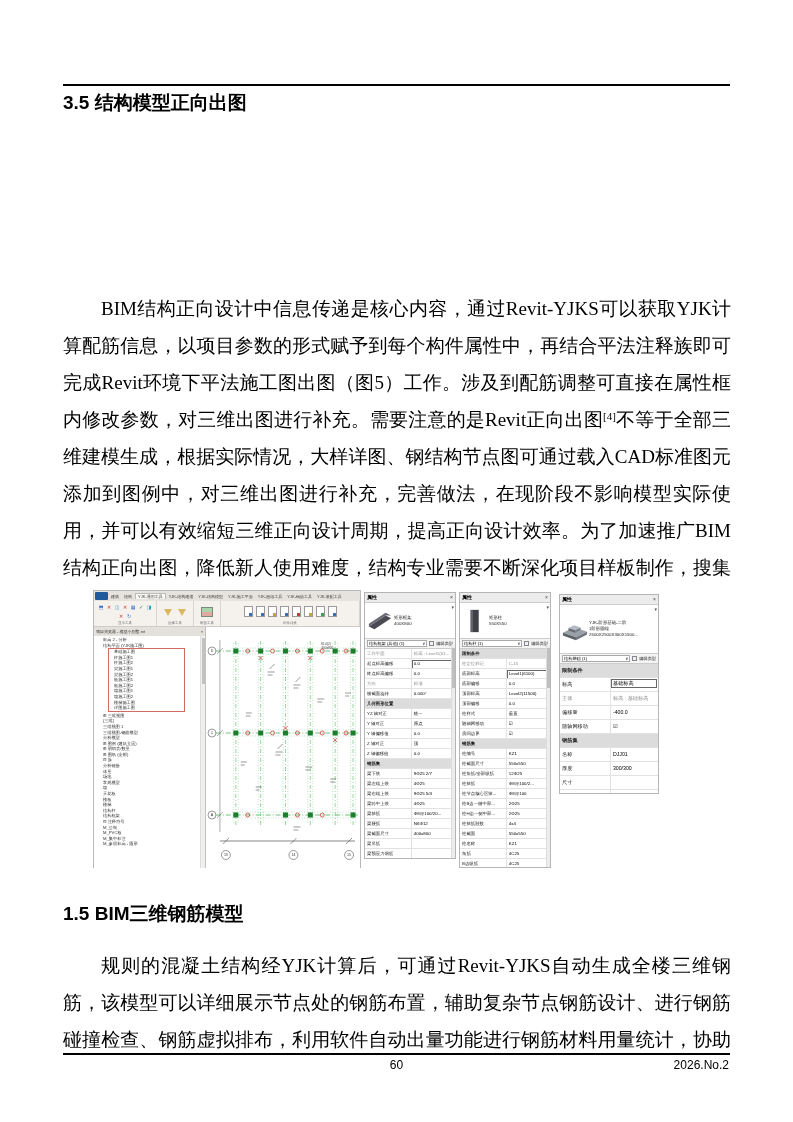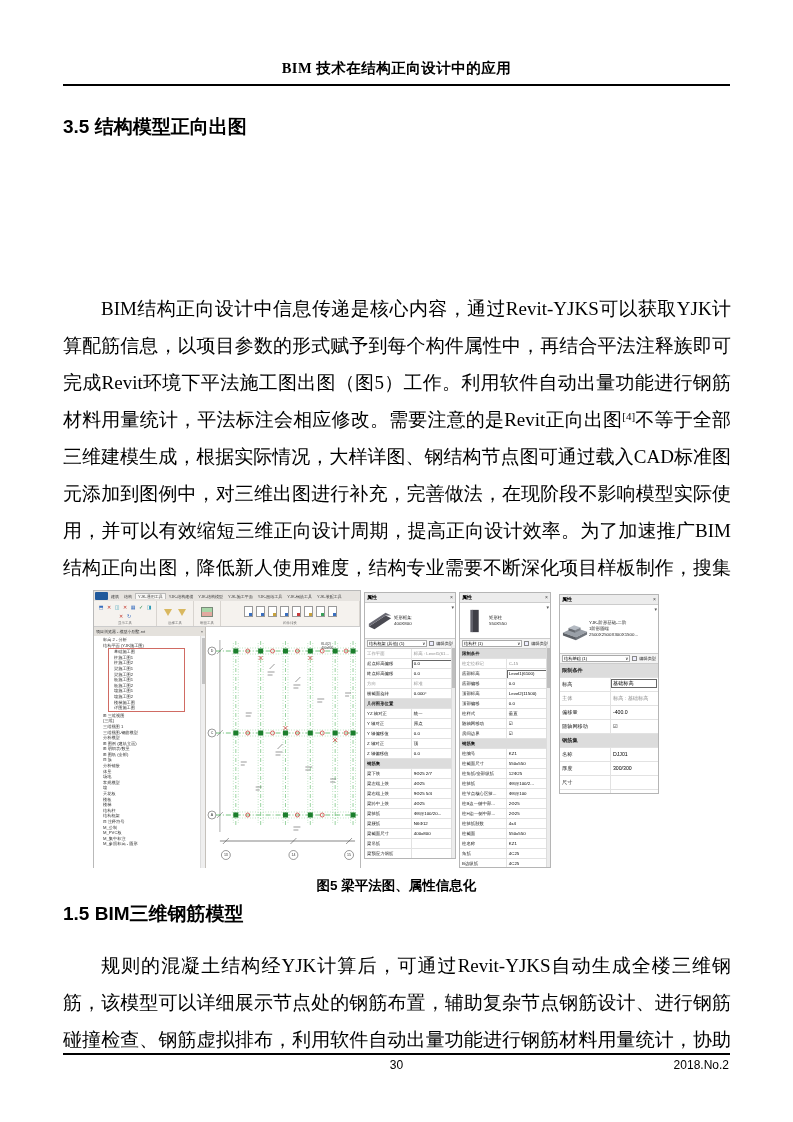--- a/index.html
+++ b/index.html
@@ -5,21 +5,21 @@
   html,body{margin:0;padding:0;background:#fff;}
   .page{position:relative;width:793px;height:1122px;background:#fff;color:#000;
         font-family:"Liberation Serif",serif;overflow:hidden;}
 
   .hdr-title{position:absolute;top:59px;left:0;right:0;text-align:center;
              font-size:14.5px;font-weight:600;letter-spacing:.5px;}
   .hdr-rule{position:absolute;top:84px;left:63px;width:667px;height:2px;background:#000;}
 
   .sec-h{position:absolute;left:63px;font-size:19px;font-weight:bold;
          font-family:"Liberation Sans","DejaVu Sans",sans-serif;}
-  #h35{top:90px;margin-top:24px;}
+  #h35{top:90px;}
   #h36{top:901px;}
 
   .para{position:absolute;left:63px;width:668px;font-size:19px;line-height:37px;
         text-align:justify;text-indent:2em;overflow:hidden;}
   #para1{top:141px;height:149px;}
   #para2{top:290px;height:298px;}
   #para3{top:947px;height:112px;}
   .para sup{font-size:11px;vertical-align:6px;line-height:0;}
 
   
@@ -104,27 +104,26 @@
   .ftr-page{position:absolute;top:1058px;left:0;right:0;text-align:center;font-size:12px;
             font-family:"Liberation Sans","DejaVu Sans",sans-serif;}
   .ftr-issue{position:absolute;top:1058px;right:64px;font-size:12px;
              font-family:"Liberation Sans","DejaVu Sans",sans-serif;}
 </style>
 </head>
 <body>
 
 <div class="page">
 
-  <div class="hdr-title">BIM 技术在结构正向设计中的应用</div>
   <div class="hdr-rule"></div>
 
   <div class="sec-h" id="h35">3.5 结构模型正向出图</div>
 
 
-  <div class="para" id="para2"><span>BIM结构正向设计中信息传递是核心内容，通过Revit-YJKS可以获取YJK计算配筋信息，以项目参数的形式赋予到每个构件属性中，再结合平法注释族即可完成Revit环境下平法施工图出图（图5）工作。利用软件自动出量功能进行钢筋材料用量统计，平法标注会相应修改。需要注意的是Revit正向出图</span><sup>[4]</sup><span>不等于全部三维建模生成，根据实际情况，大样详图、钢结构节点图可通过载入CAD标准图元添加到图例中，对三维出图进行补充，完善做法，在现阶段不影响模型实际使用，并可以有效缩短三维正向设计周期，提高正向设计效率。为了加速推广BIM结构正向出图，降低新人使用难度，结构专业需要不断深化项目样板制作，搜集制作通用大样图、通用说明图例，详图族等方便设计师进行模块化调用。</span></div>
+  <div class="para" id="para2"><span>BIM结构正向设计中信息传递是核心内容，通过Revit-YJKS可以获取YJK计算配筋信息，以项目参数的形式赋予到每个构件属性中，再结合平法注释族即可完成Revit环境下平法施工图出图（图5）工作。涉及到配筋调整可直接在属性框内修改参数，对三维出图进行补充。需要注意的是Revit正向出图</span><sup>[4]</sup><span>不等于全部三维建模生成，根据实际情况，大样详图、钢结构节点图可通过载入CAD标准图元添加到图例中，对三维出图进行补充，完善做法，在现阶段不影响模型实际使用，并可以有效缩短三维正向设计周期，提高正向设计效率。为了加速推广BIM结构正向出图，降低新人使用难度，结构专业需要不断深化项目样板制作，搜集制作通用大样图、通用说明图例，详图族等方便设计师进行模块化调用。</span></div>
 
   <div class="fig">
 
     <div class="revit">
       <div class="tabs">
         <span class="filebtn"></span>
 
       <span class="tab">建筑</span>
           <span class="tab">结构</span>
           <span class="tab active">YJK-通用工具</span>
@@ -731,23 +730,22 @@
           </div>
 
           <div class="prow-i">
             <span class="pl">底部X向</span>
             <span class="pv">B: X&amp;Y: Φ16...</span>
           </div>
         </div>
     </div>
   </div>
 
-  <div class="fig-cap">图5 梁平法图、属性信息化</div>
 
   <div class="sec-h" id="h36">1.5 BIM三维钢筋模型</div>
 
   <div class="para" id="para3"><span>规则的混凝土结构经YJK计算后，可通过Revit-YJKS自动生成全楼三维钢筋，该模型可以详细展示节点处的钢筋布置，辅助复杂节点钢筋设计、进行钢筋碰撞检查、钢筋虚拟排布，利用软件自动出量功能进行钢筋材料用量统计，协助项目进</span></div>
 
   <div class="ftr-rule"></div>
-  <div class="ftr-page">30</div>
-  <div class="ftr-issue">2018.No.2</div>
+  <div class="ftr-page">60</div>
+  <div class="ftr-issue">2026.No.2</div>
 
 </div>
 
 </body></html>

